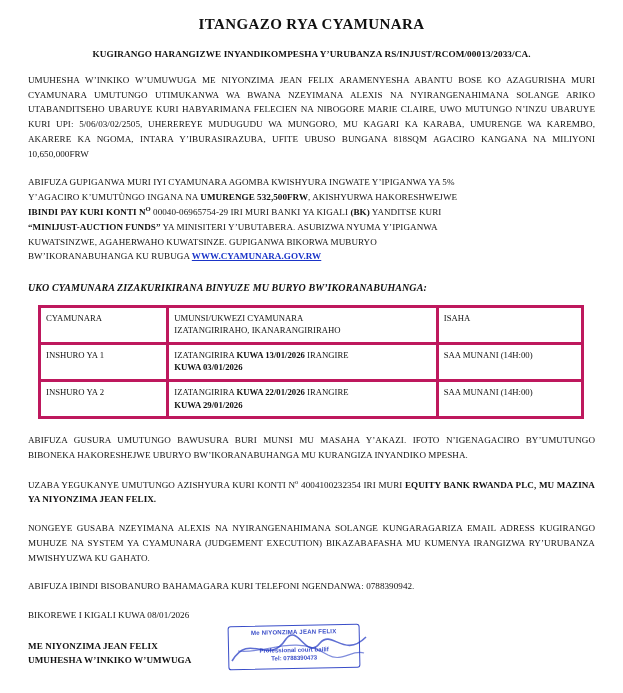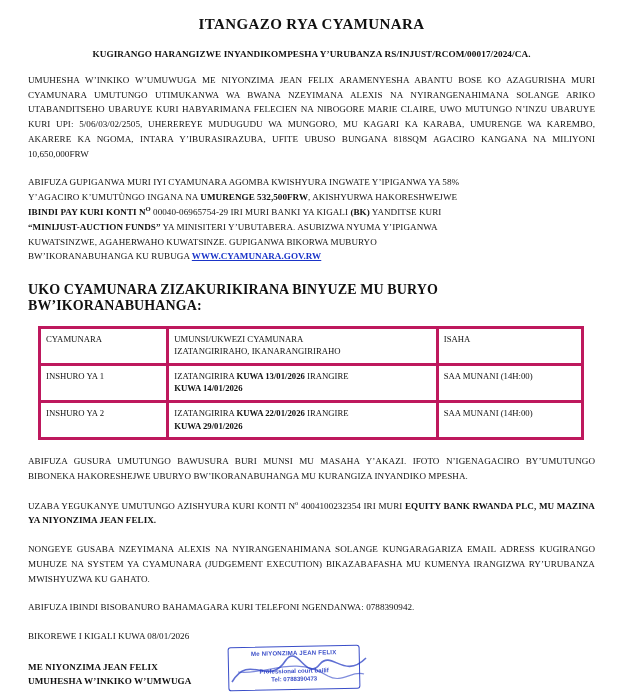--- a/index.html
+++ b/index.html
@@ -51,23 +51,24 @@
   .sup {
     font-size: 6.6px;
     vertical-align: super;
   }
   .link {
     color: #1a34c8;
     text-decoration: underline;
   }
   .section-head {
     margin: 18px 28px 0 28px;
-    font-size: 14px;
+    font-size: 10px;
     font-weight: bold;
     letter-spacing: 0.1px;
+    font-style: italic;
   }
   table.schedule {
     margin: 12px 38px 0 38px;
     border-collapse: collapse;
     width: 546px;
     font-size: 8.7px;
   }
   table.schedule td {
     border: 3px solid #be185d;
     padding: 4px 5px 5px 5px;
@@ -125,28 +126,28 @@
     pointer-events: none;
   }
 </style>
 </head>
 <body>
 
 <div class="page">
 
   <div class="title">ITANGAZO RYA CYAMUNARA</div>
 
-  <div class="subtitle">KUGIRANGO HARANGIZWE INYANDIKOMPESHA Y’URUBANZA RS/INJUST/RCOM/00017/2024/CA.</div>
+  <div class="subtitle">KUGIRANGO HARANGIZWE INYANDIKOMPESHA Y’URUBANZA RS/INJUST/RCOM/00013/2033/CA.</div>
 
   <div class="body-block">
     <span>UMUHESHA W’INKIKO W’UMUWUGA ME NIYONZIMA JEAN FELIX  ARAMENYESHA  ABANTU BOSE KO AZAGURISHA MURI CYAMUNARA UMUTUNGO UTIMUKANWA WA BWANA NZEYIMANA ALEXIS NA NYIRANGENAHIMANA SOLANGE ARIKO UTABANDITSEHO UBARUYE KURI HABYARIMANA FELECIEN NA NIBOGORE MARIE CLAIRE, UWO MUTUNGO N’INZU UBARUYE KURI UPI: 5/06/03/02/2505, UHEREREYE MUDUGUDU WA MUNGORO, MU KAGARI KA KARABA, UMURENGE WA KAREMBO, AKARERE KA NGOMA, INTARA Y’IBURASIRAZUBA, UFITE UBUSO BUNGANA 818SQM AGACIRO KANGANA NA MILIYONI 10,650,000FRW</span>
   </div>
 
   <div class="body-block tight">
-    <div>ABIFUZA GUPIGANWA MURI IYI CYAMUNARA AGOMBA KWISHYURA INGWATE Y’IPIGANWA YA 58%</div>
+    <div>ABIFUZA GUPIGANWA MURI IYI CYAMUNARA AGOMBA KWISHYURA INGWATE Y’IPIGANWA YA 5%</div>
     <div>
       <span>Y’AGACIRO K’UMUTÙNGO INGANA NA </span><span class="b">UMURENGE 532,500FRW</span><span>, AKISHYURWA HAKORESHWEJWE</span>
     </div>
     <div>
       <span class="b">IBINDI PAY KURI KONTI N</span><span class="sup b">O</span><span> 00040-06965754-29 IRI MURI BANKI YA KIGALI </span><span class="b">(BK)</span><span> YANDITSE KURI</span>
     </div>
     <div>
       <span class="b">“MINIJUST-AUCTION  FUNDS”</span><span> YA MINISITERI Y’UBUTABERA. ASUBIZWA NYUMA Y’IPIGANWA</span>
     </div>
     <div>KUWATSINZWE,  AGAHERWAHO  KUWATSINZE.  GUPIGANWA  BIKORWA  MUBURYO</div>
@@ -168,21 +169,21 @@
         <td class="col3">ISAHA</td>
       </tr>
 
       <tr>
         <td class="col1">INSHURO YA 1</td>
         <td class="col2">
           <div>
             <span>IZATANGIRIRA</span>
             <span class="cellbold">KUWA 13/01/2026</span><span> IRANGIRE</span>
           </div>
-          <div class="cellbold">KUWA 14/01/2026</div>
+          <div class="cellbold">KUWA 03/01/2026</div>
         </td>
         <td class="col3">SAA MUNANI (14H:00)</td>
       </tr>
 
       <tr>
         <td class="col1">INSHURO YA 2</td>
         <td class="col2">
           <div>
             <span>IZATANGIRIRA</span>
             <span class="cellbold">KUWA 22/01/2026</span><span> IRANGIRE</span>

